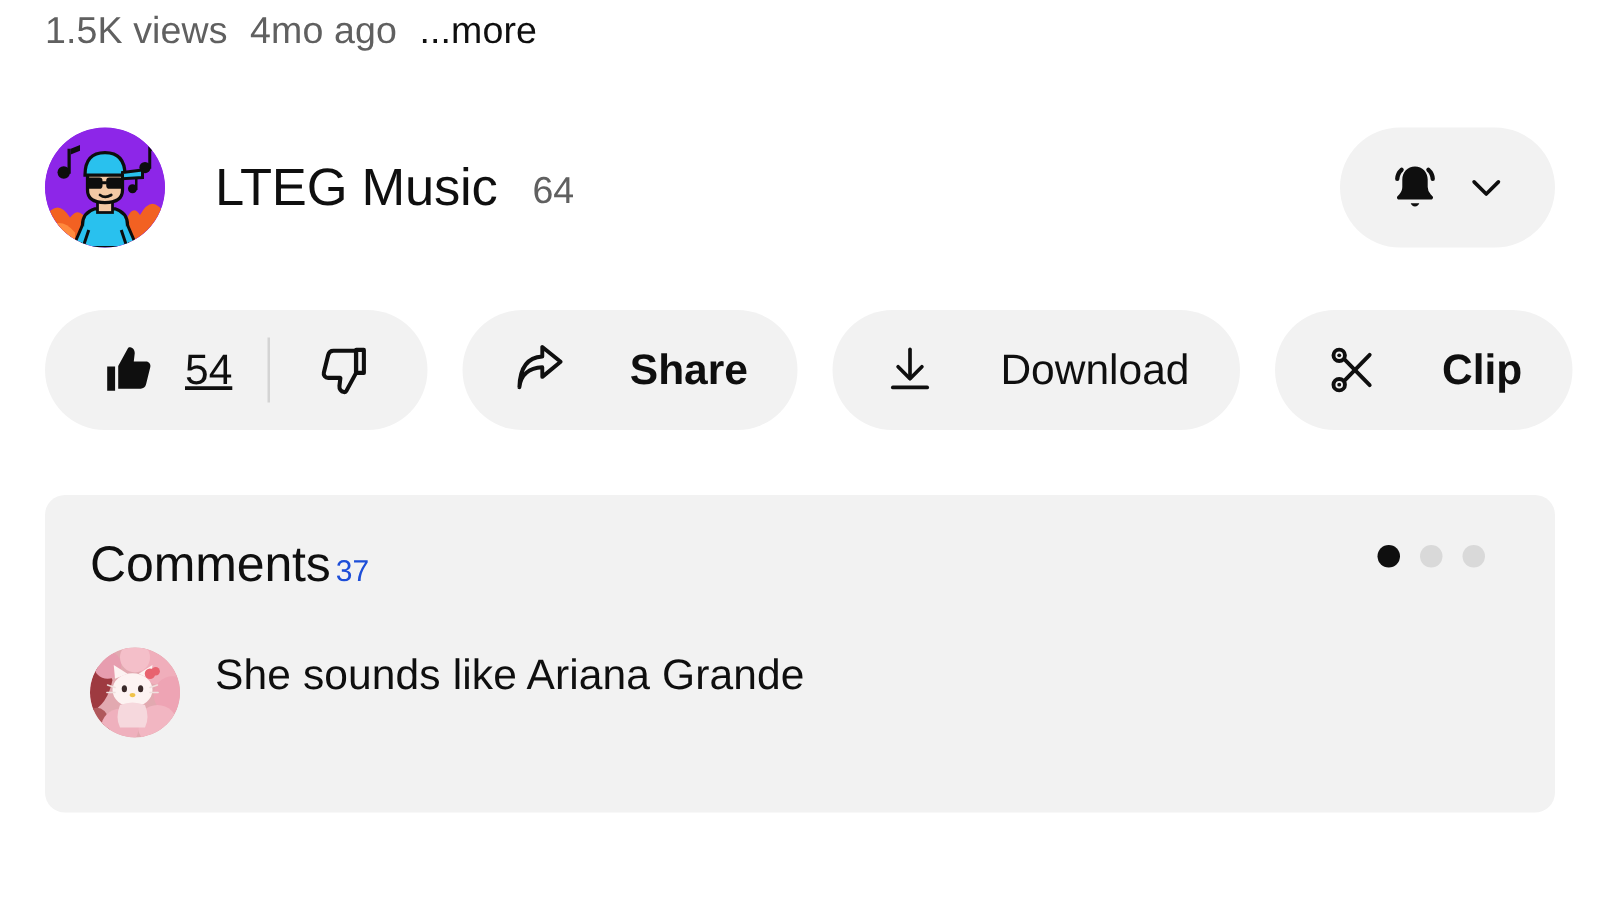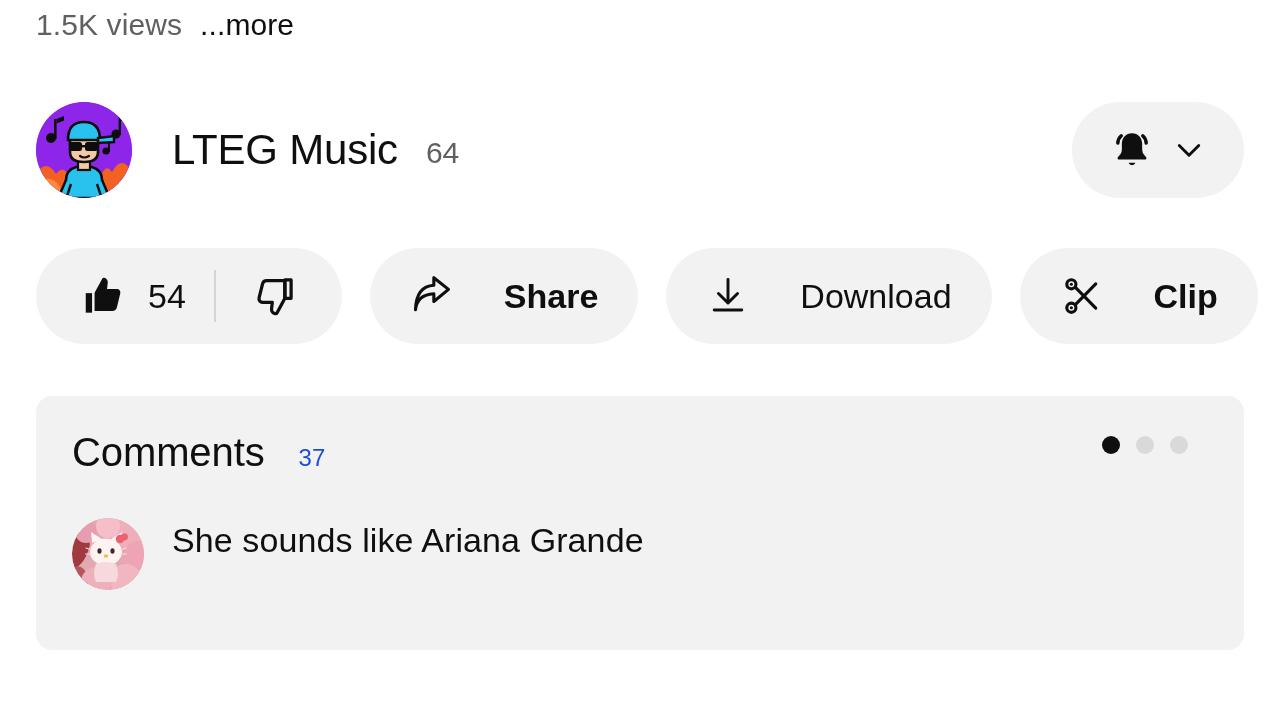--- a/index.html
+++ b/index.html
@@ -131,20 +131,21 @@
     display: flex;
     align-items: center;
   }
   .like-part {
     display: flex;
     align-items: center;
     gap: 22px;
     padding: 0 28px 0 44px;
     height: 96px;
     cursor: pointer;
+    text-decoration: underline;
   }
   .like-count {
     font-size: 34px;
     color: #0f0f0f;
     line-height: 1;
   }
   .divider {
     width: 2px;
     height: 52px;
     background: #d4d4d4;
@@ -187,21 +188,21 @@
     background: #f2f2f2;
     border-radius: 16px;
   }
 
   .comments-header {
     position: absolute;
     left: 36px;
     top: 32px;
     display: flex;
     align-items: baseline;
-    gap: 34px;
+    gap: 4px;
   }
   .comments-title {
     font-size: 40px;
     line-height: 48px;
     color: #0f0f0f;
     letter-spacing: -0.1px;
   }
   .comments-count {
     font-size: 24px;
     line-height: 48px;
@@ -248,20 +249,21 @@
     letter-spacing: 0.1px;
   }
 </style>
 </head>
 <body>
 
 <div class="page">
 
   <div class="meta-row">
     <span class="meta-item">1.5K views</span>
+    <span class="meta-item">4mo ago</span>
     <span class="meta-more">...more</span>
   </div>
 
   <div class="channel-row">
 
     <div class="avatar">
       <svg viewBox="0 0 96 96" xmlns="http://www.w3.org/2000/svg">
         <defs>
           <clipPath id="avClip">
               <circle cx="48" cy="48" r="48"></circle>

